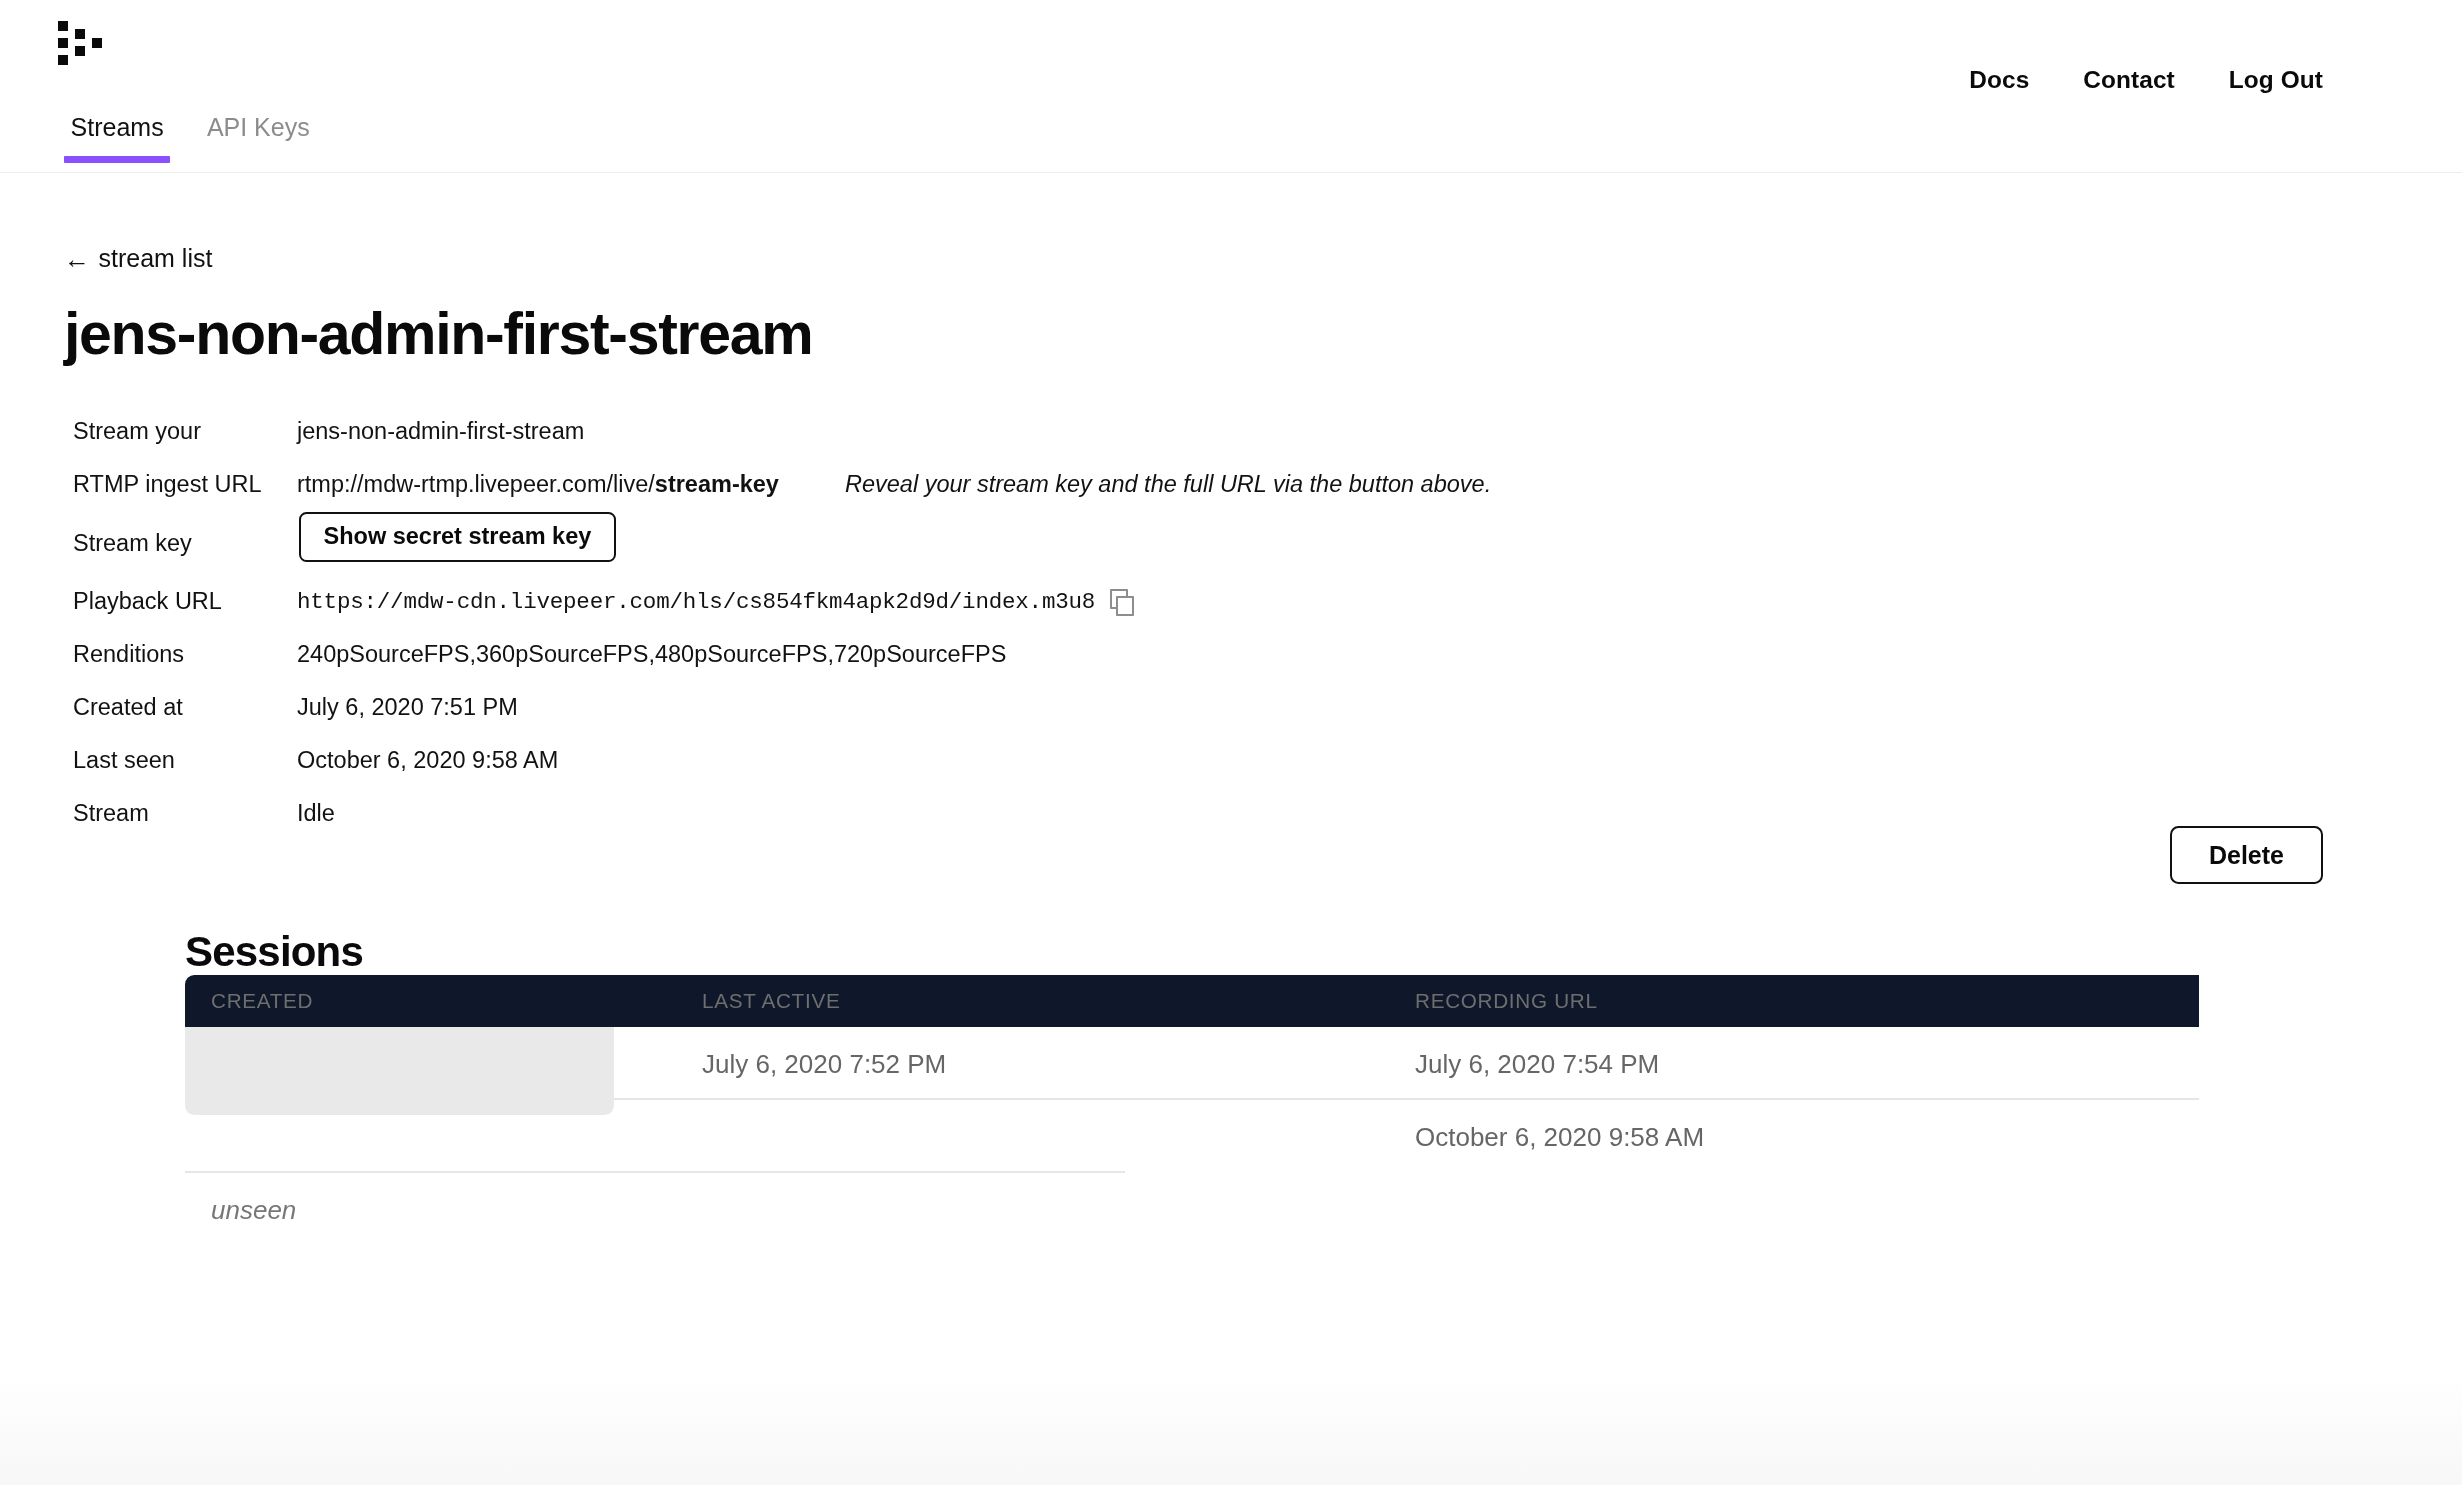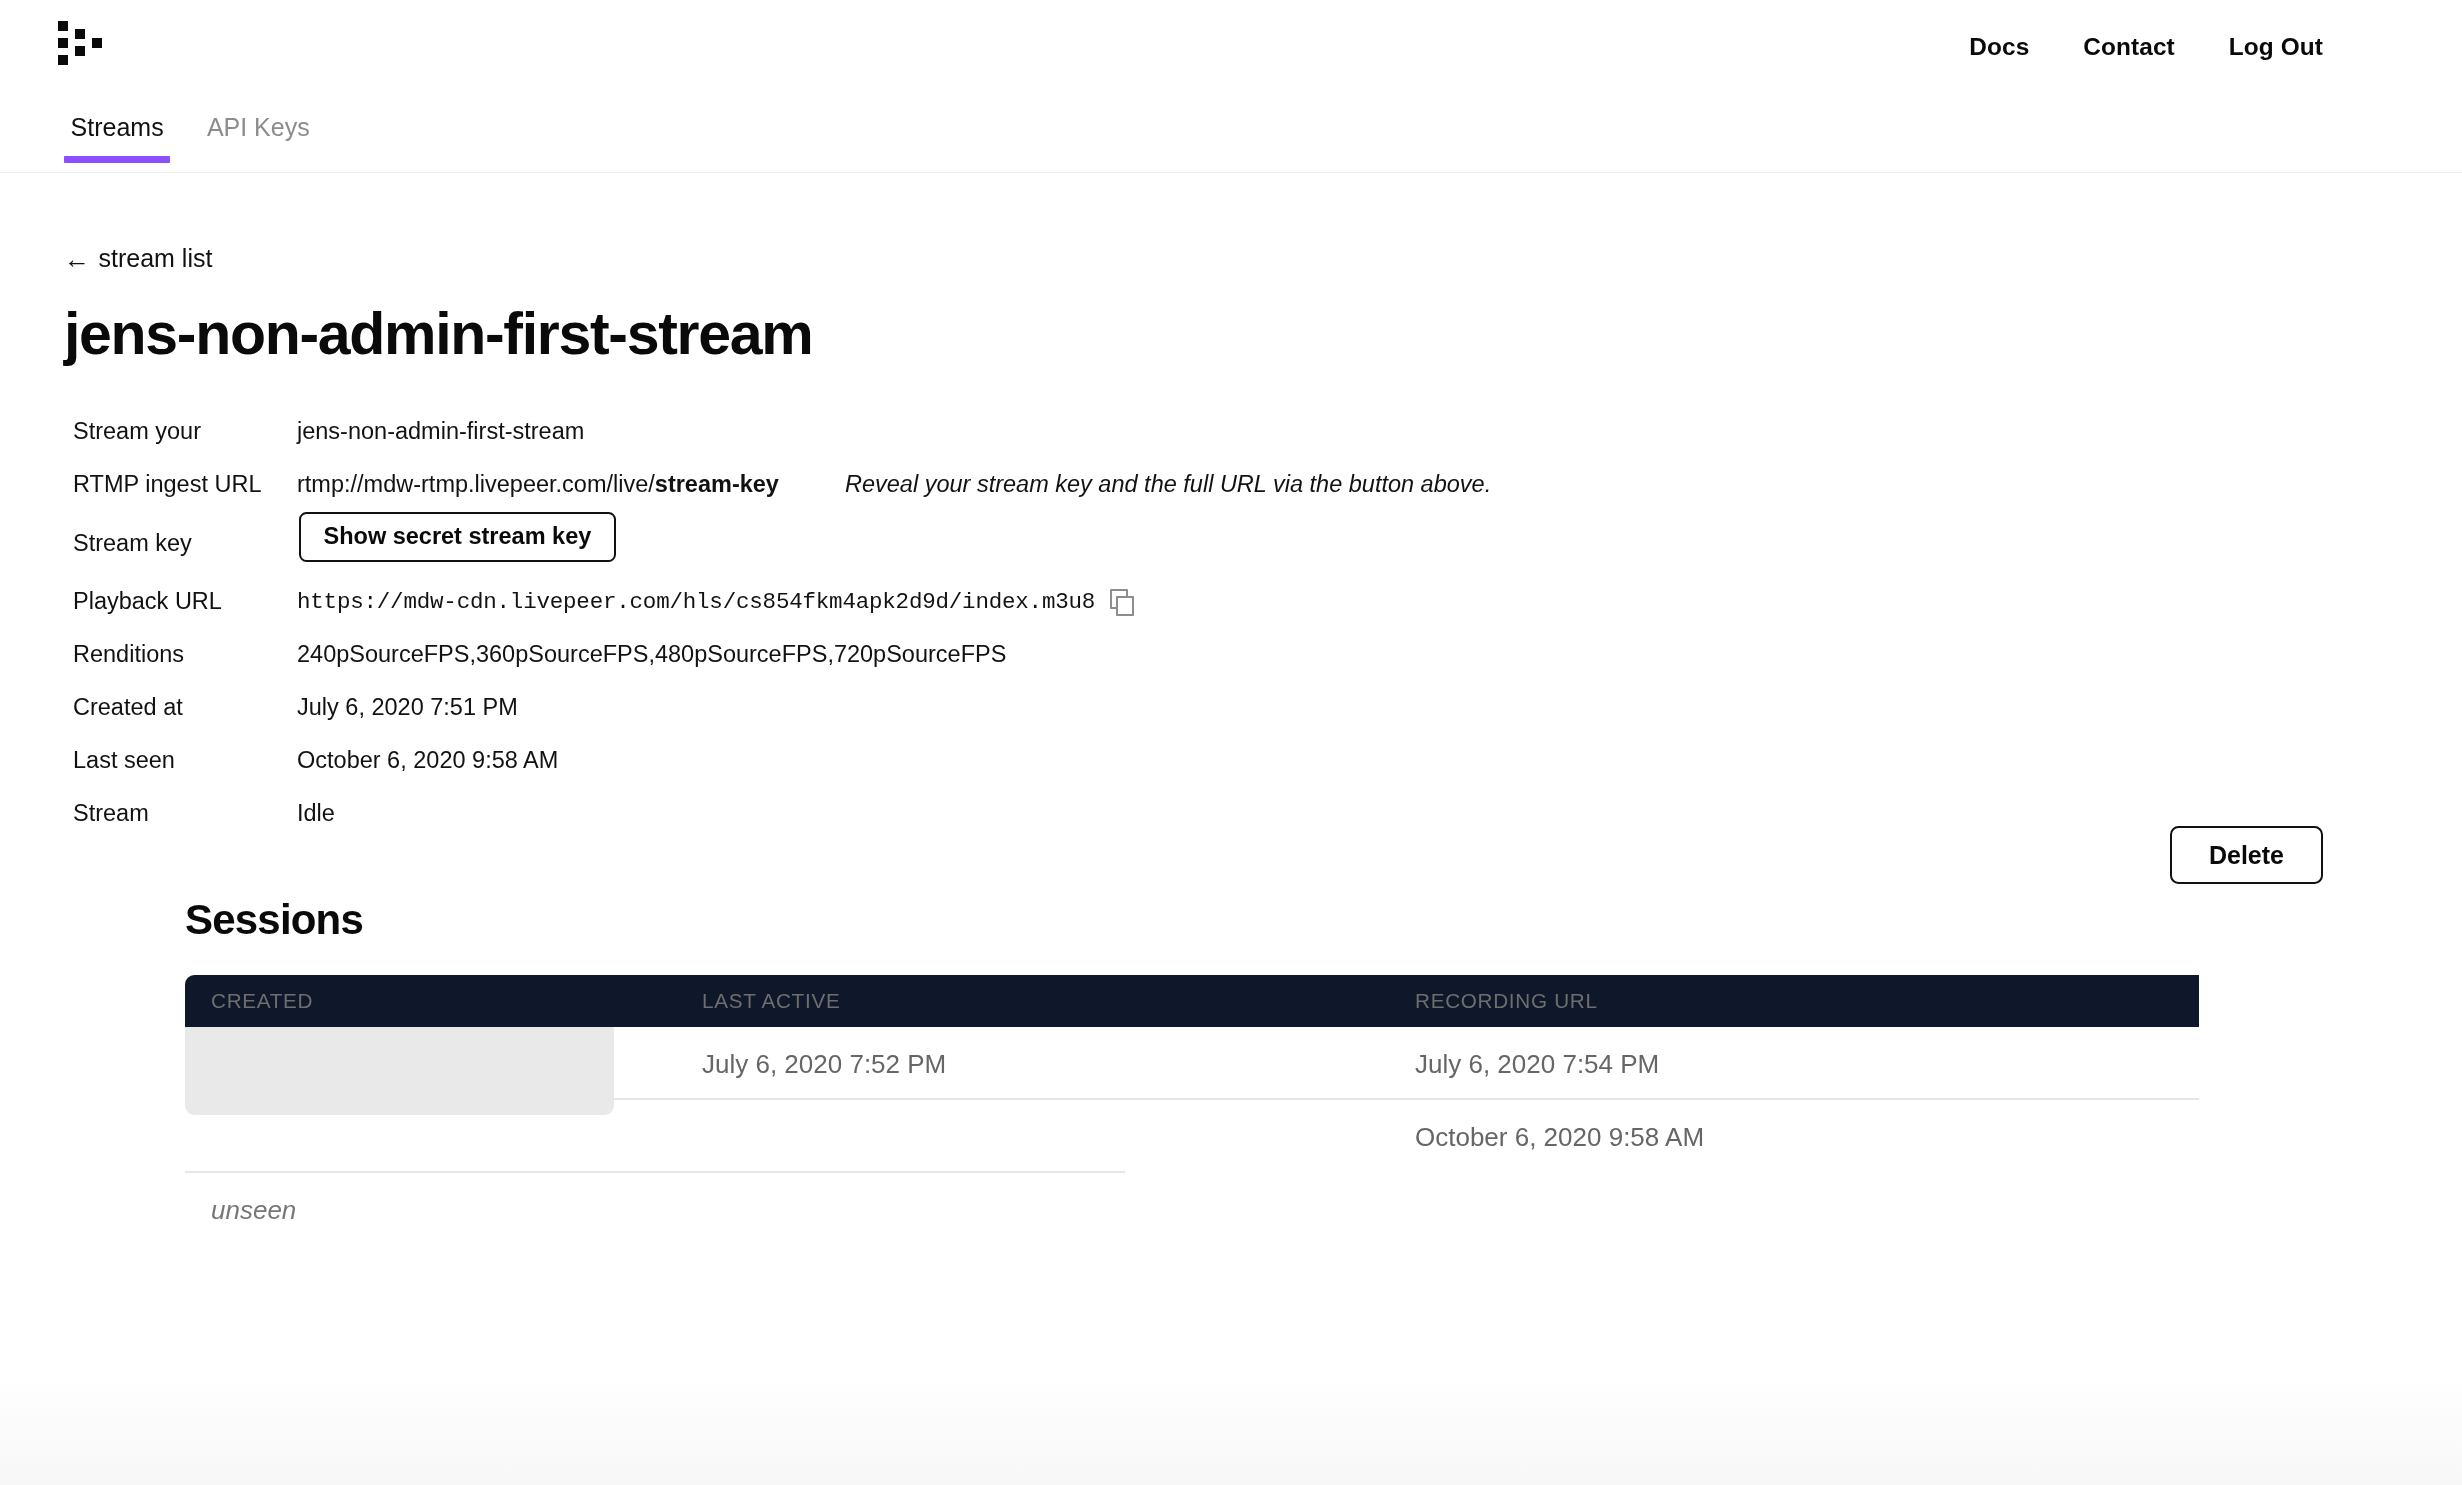--- a/index.html
+++ b/index.html
@@ -36,21 +36,21 @@
   .logo i.d1 { left: 0px;  top: 0px; }
   .logo i.d2 { left: 0px;  top: 17px; }
   .logo i.d3 { left: 0px;  top: 34px; }
   .logo i.d4 { left: 17px; top: 8.5px; }
   .logo i.d5 { left: 17px; top: 25px; }
   .logo i.d6 { left: 34px; top: 17px; }
 
   .topnav {
     position: absolute; right: 139px; top: 0;
     height: 94px;
-    display: flex; align-items: center; gap: 54px;
+    display: flex; align-items: flex-end; gap: 54px;
   }
   .topnav a {
     font-size: 24.4px;
     font-weight: bold;
     color: #0a0a0a;
     text-decoration: none;
     letter-spacing: 0.1px;
     white-space: nowrap;
   }
 
@@ -189,21 +189,21 @@
   .btn-delete {
     position: absolute;
     right: 139px; top: 651px;
     width: 153px; height: 58px;
     font-size: 25px;
     border-radius: 8.5px;
   }
 
   
   .sessions-title {
-    position: absolute; left: 185px; top: 721px;
+    position: absolute; left: 185px; top: 753px;
     font-size: 42px; font-weight: bold;
     color: #0a0a0a; letter-spacing: -0.8px;
   }
 
   .table {
     position: absolute; left: 185px; top: 800px;
     width: 2014px;
   }
   .thead {
     position: relative;

